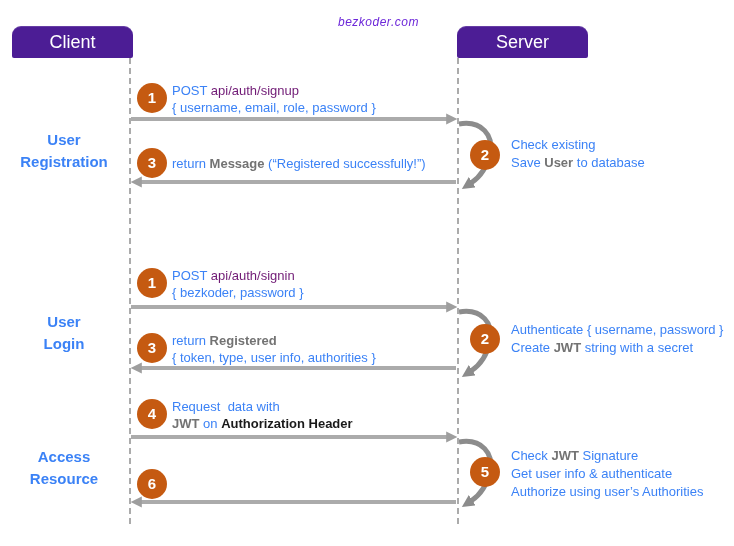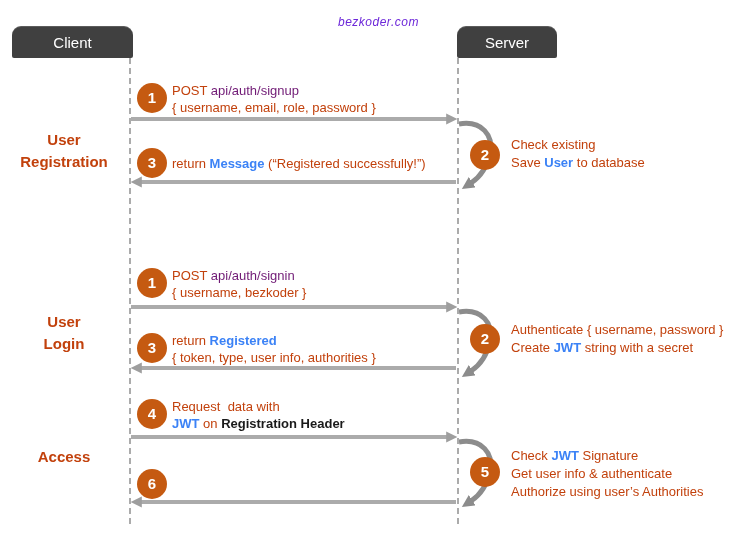--- a/index.html
+++ b/index.html
@@ -5,47 +5,47 @@
   html,body{margin:0;padding:0;background:#fff;}
   .canvas{
     position:relative;width:734px;height:546px;background:#ffffff;overflow:hidden;
     font-family:"Liberation Sans","DejaVu Sans",sans-serif;color:#262626;
   }
   .watermark{
     position:absolute;left:338px;top:15px;width:110px;
     font-size:12px;font-style:italic;color:#6d28d9;letter-spacing:0.5px;
   }
   .actor-box{
-    position:absolute;top:26px;height:32px;background:#404040;
-    border-radius:9px 9px 2px 2px;color:#ffffff;font-size:15px;
+    position:absolute;top:26px;height:32px;background:#4c1d95;
+    border-radius:9px 9px 2px 2px;color:#ffffff;font-size:18px;
     display:flex;align-items:center;justify-content:center;
     box-shadow:inset 0 1px 0 rgba(255,255,255,0.15);
   }
   .actor-client{left:12px;width:121px;}
-  .actor-server{left:457px;width:100px;}
+  .actor-server{left:457px;width:131px;}
   .lifeline{
     position:absolute;top:58px;width:2px;height:466px;
     background:repeating-linear-gradient(to bottom,#ababab 0 6px,transparent 6px 10px);
   }
   .lifeline-client{left:129px;}
   .lifeline-server{left:457px;}
   .section-label{
     position:absolute;left:3px;width:122px;text-align:center;
     font-size:15px;font-weight:bold;color:#0d0d0d;line-height:22px;
   }
   .num-circle{
     position:absolute;width:30px;height:30px;border-radius:50%;
     background:#c55a11;color:#ffffff;font-size:15px;font-weight:bold;
     line-height:30px;text-align:center;
   }
   .msg-text{position:absolute;font-size:13px;line-height:17px;white-space:nowrap;}
   .note-text{position:absolute;font-size:13px;line-height:18px;white-space:nowrap;}
-  .seg-plain{color:#c2410c;}
+  .seg-plain{color:#3b82f6;}
   .seg-blue{color:#701a75;}
-  .seg-green{color:#3b82f6;font-weight:bold;}
+  .seg-green{color:#737373;font-weight:bold;}
   .seg-bold{color:#1a1a1a;font-weight:bold;}
   .arrows{position:absolute;left:0;top:0;}
 </style>
 </head>
 <body>
 
 <div class="canvas">
 
   <svg class="arrows" width="734" height="546" viewBox="0 0 734 546">
     <defs>
@@ -86,20 +86,21 @@
   <div class="section-label" style="top:129px">
       <div class="rich-line"><span class="seg-plain">User</span></div>
       <div class="rich-line"><span class="seg-plain">Registration</span></div>
     </div>
   <div class="section-label" style="top:311px">
       <div class="rich-line"><span class="seg-plain">User</span></div>
       <div class="rich-line"><span class="seg-plain">Login</span></div>
     </div>
   <div class="section-label" style="top:446px">
       <div class="rich-line"><span class="seg-plain">Access</span></div>
+      <div class="rich-line"><span class="seg-plain">Resource</span></div>
     </div>
 
   <div class="num-circle" style="left:137px;top:83px">1</div>
   <div class="num-circle" style="left:470px;top:140px">2</div>
   <div class="num-circle" style="left:137px;top:148px">3</div>
   <div class="num-circle" style="left:137px;top:268px">1</div>
   <div class="num-circle" style="left:470px;top:324px">2</div>
   <div class="num-circle" style="left:137px;top:333px">3</div>
   <div class="num-circle" style="left:137px;top:399px">4</div>
   <div class="num-circle" style="left:470px;top:457px">5</div>
@@ -107,29 +108,29 @@
 
   <div class="msg-text" style="left:172px;top:82px">
       <div class="rich-line"><span class="seg-plain">POST </span><span class="seg-blue">api/auth/signup</span></div>
       <div class="rich-line"><span class="seg-plain">{ username, email, role, password }</span></div>
     </div>
   <div class="msg-text" style="left:172px;top:155px">
       <div class="rich-line"><span class="seg-plain">return </span><span class="seg-green">Message</span><span class="seg-plain"> (“Registered successfully!”)</span></div>
     </div>
   <div class="msg-text" style="left:172px;top:267px">
       <div class="rich-line"><span class="seg-plain">POST </span><span class="seg-blue">api/auth/signin</span></div>
-      <div class="rich-line"><span class="seg-plain">{ username, bezkoder }</span></div>
+      <div class="rich-line"><span class="seg-plain">{ bezkoder, password }</span></div>
     </div>
   <div class="msg-text" style="left:172px;top:332px">
       <div class="rich-line"><span class="seg-plain">return </span><span class="seg-green">Registered</span></div>
       <div class="rich-line"><span class="seg-plain">{ token, type, user info, authorities }</span></div>
     </div>
   <div class="msg-text" style="left:172px;top:398px">
       <div class="rich-line"><span class="seg-plain">Request&nbsp; data with</span></div>
-      <div class="rich-line"><span class="seg-green">JWT</span><span class="seg-plain"> on </span><span class="seg-bold">Registration Header</span></div>
+      <div class="rich-line"><span class="seg-green">JWT</span><span class="seg-plain"> on </span><span class="seg-bold">Authorization Header</span></div>
     </div>
 
   <div class="note-text" style="left:511px;top:136px">
       <div class="rich-line"><span class="seg-plain">Check existing</span></div>
       <div class="rich-line"><span class="seg-plain">Save </span><span class="seg-green">User</span><span class="seg-plain"> to database</span></div>
     </div>
   <div class="note-text" style="left:511px;top:321px">
       <div class="rich-line"><span class="seg-plain">Authenticate { username, password }</span></div>
       <div class="rich-line"><span class="seg-plain">Create </span><span class="seg-green">JWT</span><span class="seg-plain"> string with a secret</span></div>
     </div>

